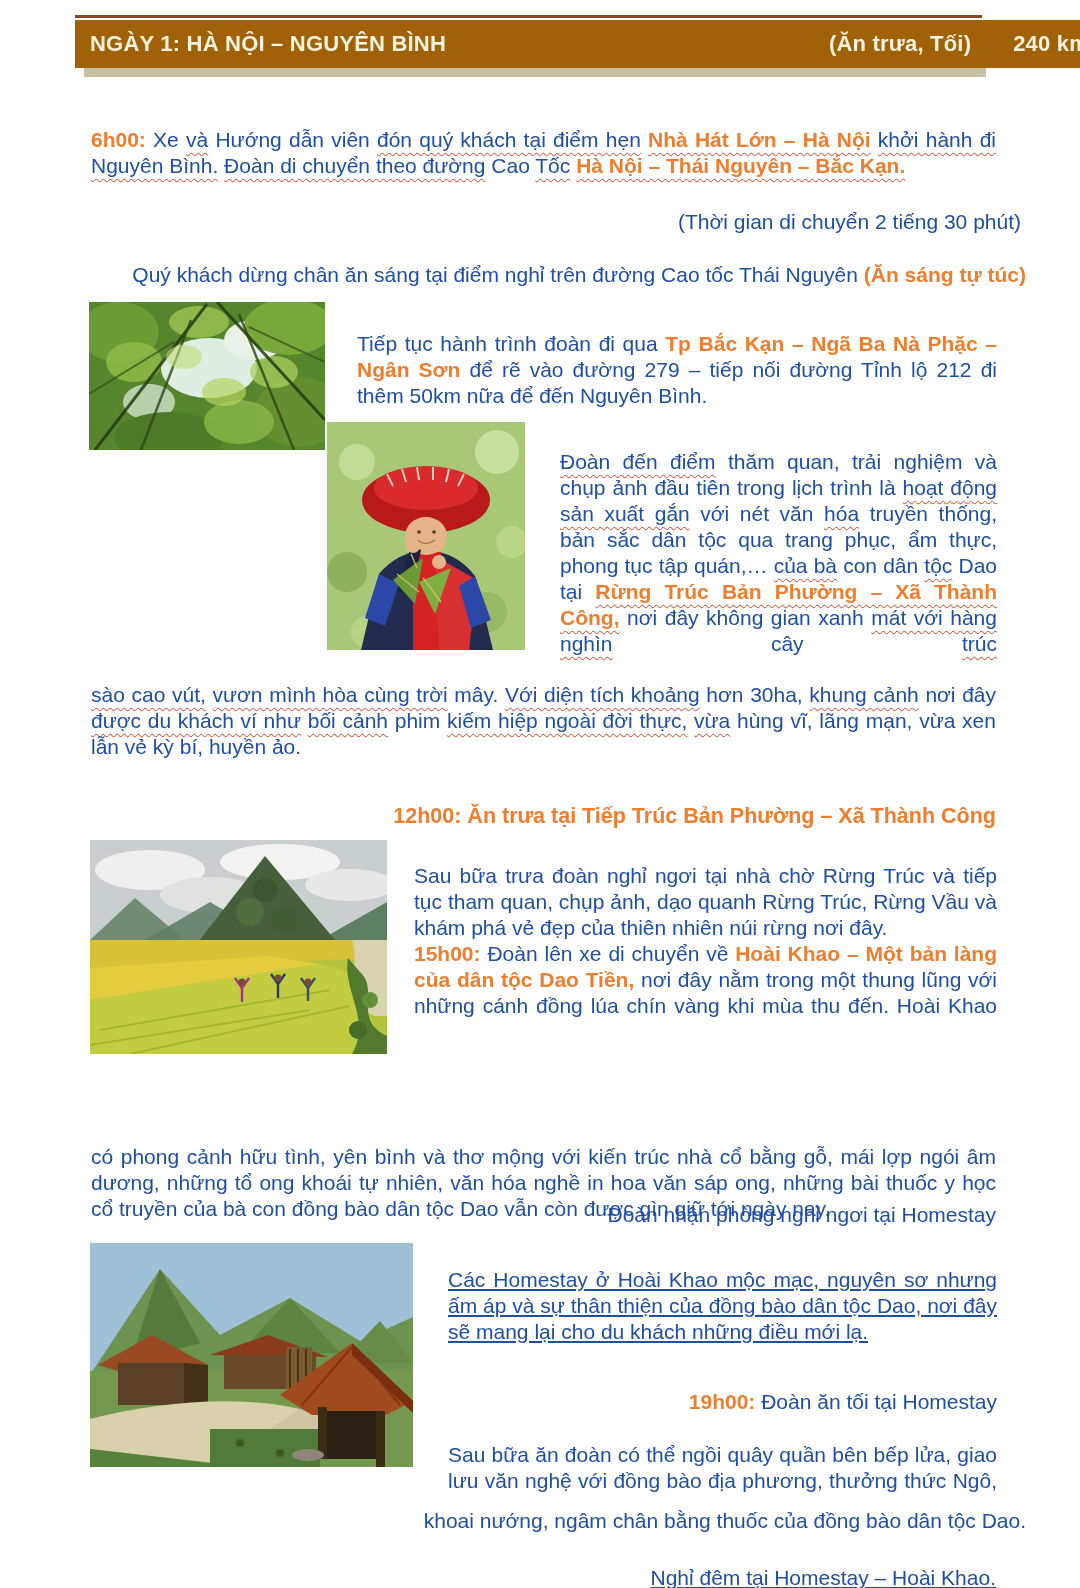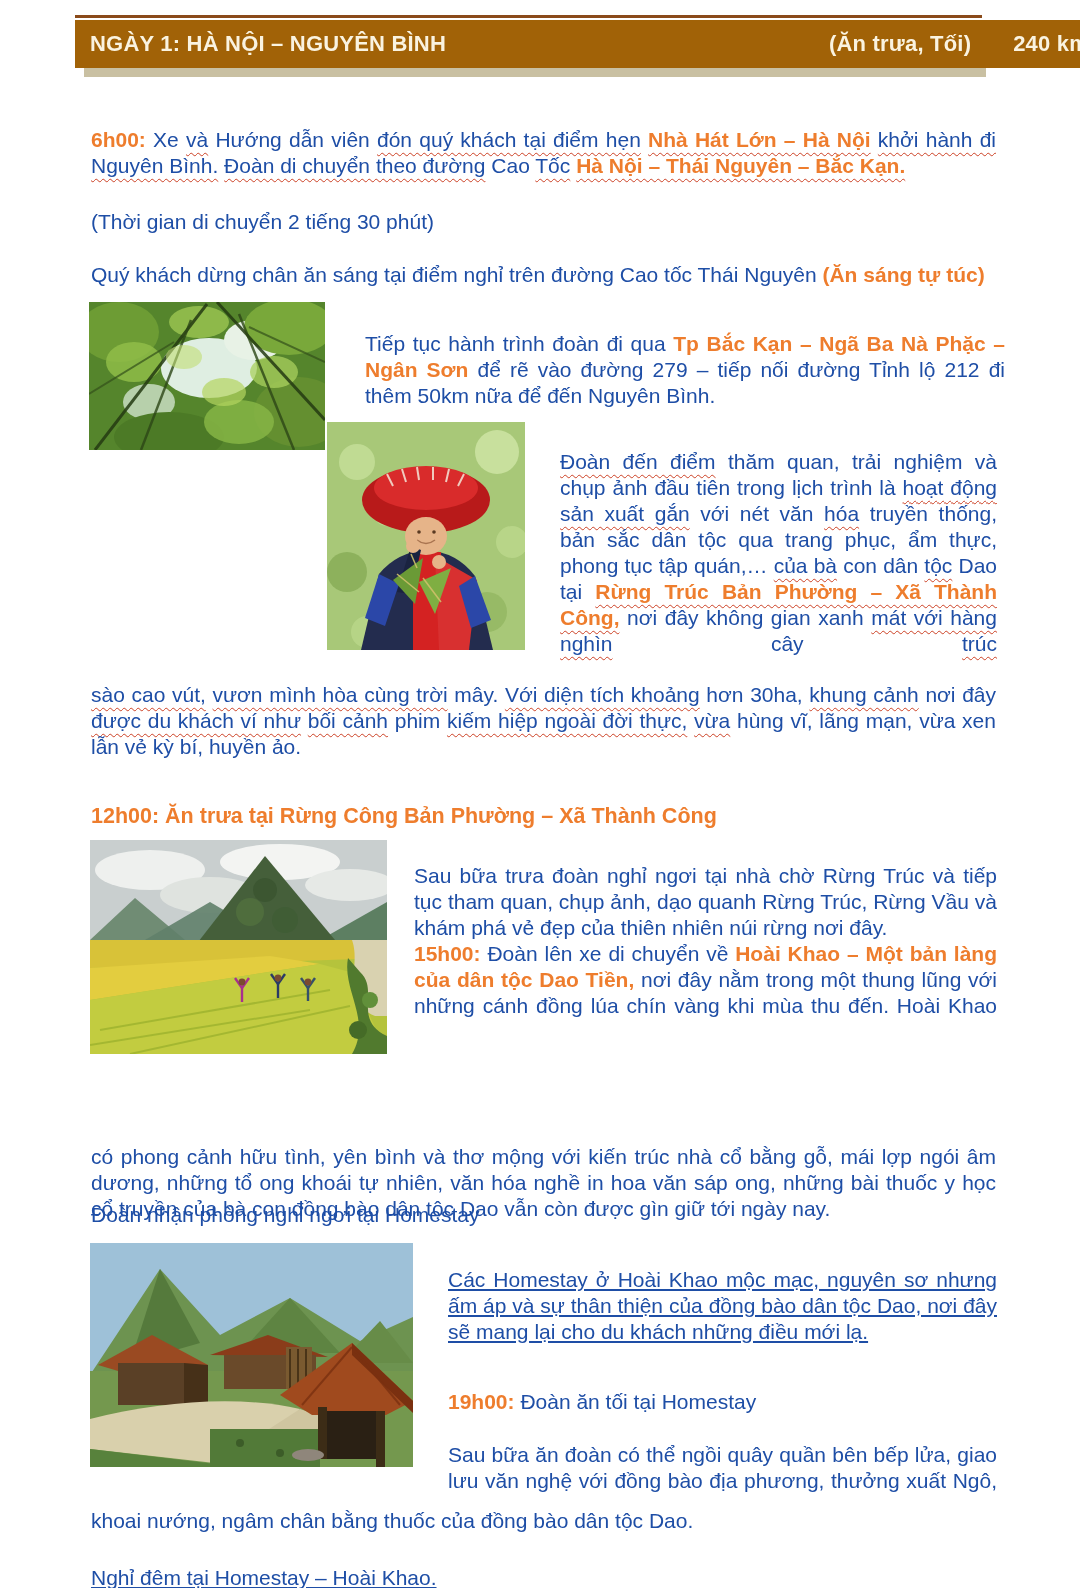--- a/index.html
+++ b/index.html
@@ -21,21 +21,21 @@
   }
   .daybar .right{display:flex;gap:42px;}
   .barshadow{position:absolute;left:84px;top:68px;width:902px;height:9px;background:#c9c0a2;}
   
   .tb{
     position:absolute;
     margin:16px;
     font-size:21px;line-height:26px;color:#1e4ea6;
     text-align:justify;
   }
-  .tb.left{text-align:left;}
+  .tb.left{text-align:right;}
   .tb.midpara{text-align-last:justify;}
   .c-orange{color:#ee7d2d;font-weight:bold;}
   .c-wavy{
     text-decoration-line:underline;
     text-decoration-style:wavy;
     text-decoration-color:#cc4125;
     text-decoration-thickness:1px;
     text-underline-offset:5px;
   }
   .heading{font-weight:bold;color:#ee7d2d;font-size:21.5px;}
@@ -79,21 +79,21 @@
       <line x1="6" y1="148" x2="118" y2="2" stroke="#243a12" stroke-width="3" opacity=".85"></line>
       <line x1="52" y1="148" x2="102" y2="18" stroke="#2c4616" stroke-width="2.5" opacity=".8"></line>
       <line x1="236" y1="118" x2="128" y2="0" stroke="#243a12" stroke-width="3" opacity=".85"></line>
       <line x1="205" y1="148" x2="150" y2="12" stroke="#2c4616" stroke-width="2.5" opacity=".8"></line>
       <line x1="236" y1="60" x2="160" y2="25" stroke="#33501a" stroke-width="2" opacity=".7"></line>
       <line x1="0" y1="92" x2="85" y2="40" stroke="#33501a" stroke-width="2" opacity=".7"></line>
       <ellipse cx="135" cy="90" rx="22" ry="14" fill="#b3d45f" opacity=".7"></ellipse>
       <ellipse cx="95" cy="55" rx="18" ry="12" fill="#c2dd74" opacity=".6"></ellipse>
     </svg>
   </figure>
-  <p class="tb" style="left:349px;top:315px;width:640px;"><span>Tiếp tục hành trình đoàn đi qua </span><span class="c-orange">Tp Bắc Kạn – Ngã Ba Nà Phặc – Ngân Sơn</span><span> để rẽ vào đường 279 – tiếp nối đường Tỉnh lộ 212 đi thêm 50km nữa để đến Nguyên Bình.</span></p>
+  <p class="tb" style="left:341px;top:315px;width:640px;"><span>Tiếp tục hành trình đoàn đi qua </span><span class="c-orange">Tp Bắc Kạn – Ngã Ba Nà Phặc – Ngân Sơn</span><span> để rẽ vào đường 279 – tiếp nối đường Tỉnh lộ 212 đi thêm 50km nữa để đến Nguyên Bình.</span></p>
 
   <figure class="ph" style="left:327px;top:422px;">
     <svg width="198" height="228" viewBox="0 0 198 228">
       <rect width="198" height="228" fill="#a8c878"></rect>
       <circle cx="30" cy="40" r="18" fill="#c6e09a" opacity=".8"></circle>
       <circle cx="170" cy="30" r="22" fill="#cfe6a6" opacity=".8"></circle>
       <circle cx="185" cy="120" r="16" fill="#bcd88c" opacity=".8"></circle>
       <circle cx="20" cy="150" r="20" fill="#86ab55" opacity=".8"></circle>
       <circle cx="60" cy="90" r="14" fill="#c6e09a" opacity=".6"></circle>
       <circle cx="160" cy="190" r="20" fill="#90b45e" opacity=".7"></circle>
@@ -131,21 +131,21 @@
       <g stroke="#cfc06a" stroke-width="1.5" opacity=".9">
         <line x1="70" y1="152" x2="92" y2="170"></line>
         <line x1="96" y1="156" x2="114" y2="180"></line>
         <line x1="84" y1="132" x2="90" y2="146"></line>
       </g>
     </svg>
   </figure>
   <p class="tb midpara" style="left:544px;top:433px;width:437px;"><span class="c-wavy">Đoàn đến điểm</span><span> thăm quan, trải nghiệm và chụp ảnh đầu tiên trong lịch trình là </span><span class="c-wavy">hoạt động sản xuất gắn</span><span> với nét văn </span><span class="c-wavy">hóa</span><span> truyền thống, bản sắc dân tộc qua trang phục, ẩm thực, phong tục tập quán,… </span><span class="c-wavy">của bà</span><span> con dân </span><span class="c-wavy">tộc</span><span> Dao tại </span><span class="c-orange c-wavy">Rừng Trúc Bản Phường – Xã Thành Công,</span><span> nơi đây không gian xanh </span><span class="c-wavy">mát với hàng nghìn</span><span> cây </span><span class="c-wavy">trúc</span></p>
   <p class="tb" style="left:75px;top:666px;width:905px;"><span class="c-wavy">sào cao vút,</span><span> </span><span class="c-wavy">vươn mình hòa cùng trời</span><span> mây. </span><span class="c-wavy">Với diện tích khoảng</span><span> hơn 30ha, </span><span class="c-wavy">khung cảnh</span><span> nơi đây </span><span class="c-wavy">được du khách ví như</span><span> </span><span class="c-wavy">bối cảnh</span><span> phim </span><span class="c-wavy">kiếm hiệp ngoài đời thực,</span><span> </span><span class="c-wavy">vừa</span><span> hùng vĩ, lãng mạn, vừa xen lẫn vẻ kỳ bí, huyền ảo.</span></p>
 
-  <p class="tb left heading" style="left:75px;top:787px;width:905px;"><span class="c-orange">12h00: Ăn trưa tại Rừng Công Bản Phường – Xã Thành Công</span></p>
+  <p class="tb left heading" style="left:75px;top:787px;width:905px;"><span class="c-orange">12h00: Ăn trưa tại Tiếp Trúc Bản Phường – Xã Thành Công</span></p>
 
   <figure class="ph" style="left:90px;top:840px;">
     <svg width="297" height="214" viewBox="0 0 297 214">
       <rect width="297" height="214" fill="#c9cfcf"></rect>
       <ellipse cx="60" cy="30" rx="55" ry="20" fill="#eef0ee"></ellipse>
       <ellipse cx="190" cy="22" rx="60" ry="18" fill="#f3f4f2"></ellipse>
       <ellipse cx="260" cy="45" rx="45" ry="16" fill="#e6e9e6"></ellipse>
       <ellipse cx="120" cy="55" rx="50" ry="18" fill="#dfe3df"></ellipse>
       <polygon points="0,100 45,58 95,100" fill="#708c74"></polygon>
       <polygon points="55,100 120,62 185,100" fill="#60806a" opacity=".9"></polygon>
@@ -233,17 +233,17 @@
         <line x1="262" y1="104" x2="310" y2="162"></line>
       </g>
       <rect x="228" y="164" width="9" height="52" fill="#3c2c16"></rect>
       <rect x="286" y="168" width="9" height="56" fill="#3c2c16"></rect>
       <rect x="237" y="168" width="49" height="48" fill="#2a2014"></rect>
       <ellipse cx="218" cy="212" rx="16" ry="6" fill="#8f867b"></ellipse>
     </svg>
   </figure>
   <p class="tb" style="left:432px;top:1251px;width:549px;text-decoration:underline;"><span>Các Homestay ở Hoài Khao mộc mạc, nguyên sơ nhưng ấm áp và sự thân thiện của đồng bào dân tộc Dao, nơi đây sẽ mang lại cho du khách những điều mới lạ.</span></p>
   <p class="tb left" style="left:432px;top:1373px;width:549px;"><span class="c-orange">19h00: </span><span>Đoàn ăn tối tại Homestay</span></p>
-  <p class="tb midpara" style="left:432px;top:1426px;width:549px;"><span>Sau bữa ăn đoàn có thể ngồi quây quần bên bếp lửa, giao lưu văn nghệ với đồng bào địa phương, thưởng xuất Ngô,</span></p>
+  <p class="tb midpara" style="left:432px;top:1426px;width:549px;"><span>Sau bữa ăn đoàn có thể ngồi quây quần bên bếp lửa, giao lưu văn nghệ với đồng bào địa phương, thưởng thức Ngô,</span></p>
   <p class="tb left" style="left:75px;top:1492px;width:935px;"><span>khoai nướng, ngâm chân bằng thuốc của đồng bào dân tộc Dao.</span></p>
   <p class="tb left" style="left:75px;top:1549px;width:905px;text-decoration:underline;"><span>Nghỉ đêm tại Homestay – Hoài Khao.</span></p>
 
 </div>
 
 </body></html>

